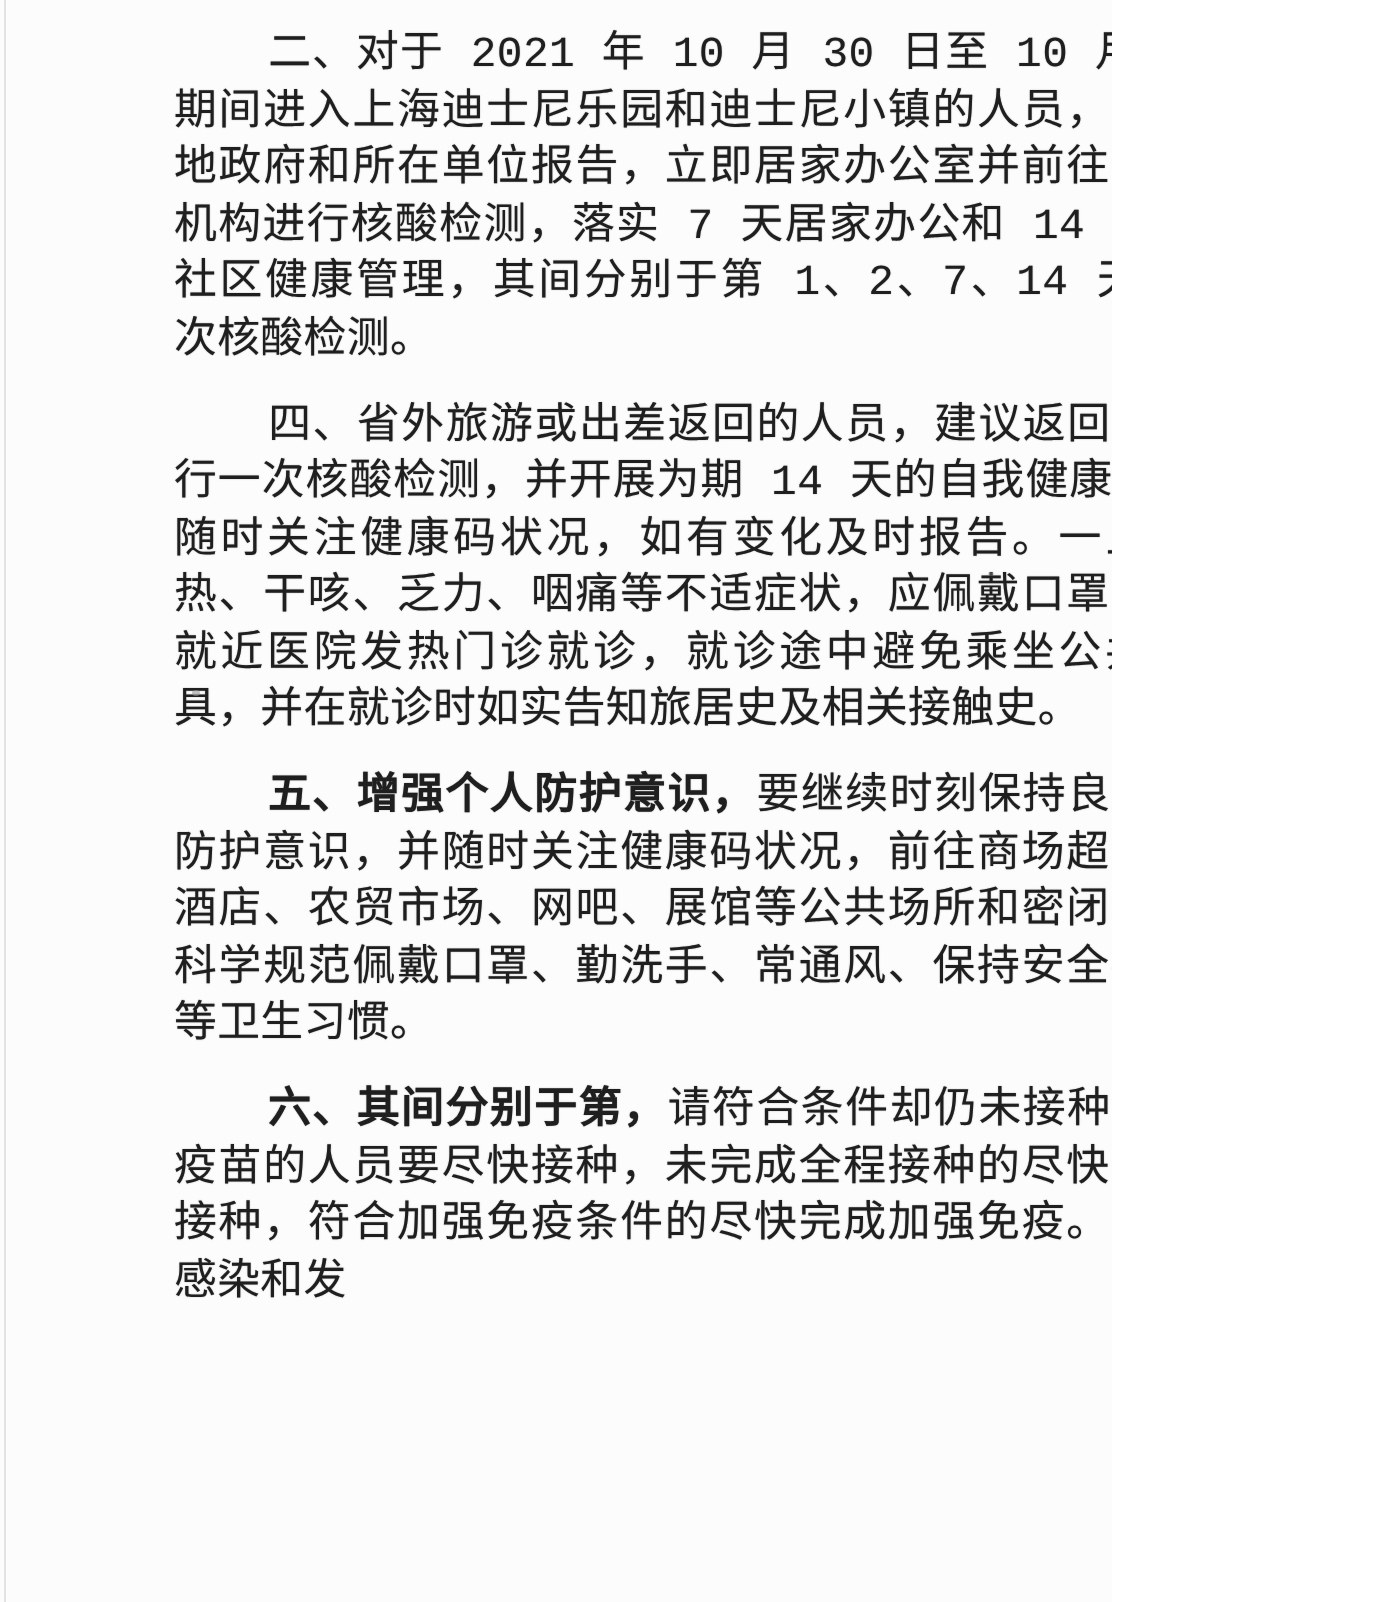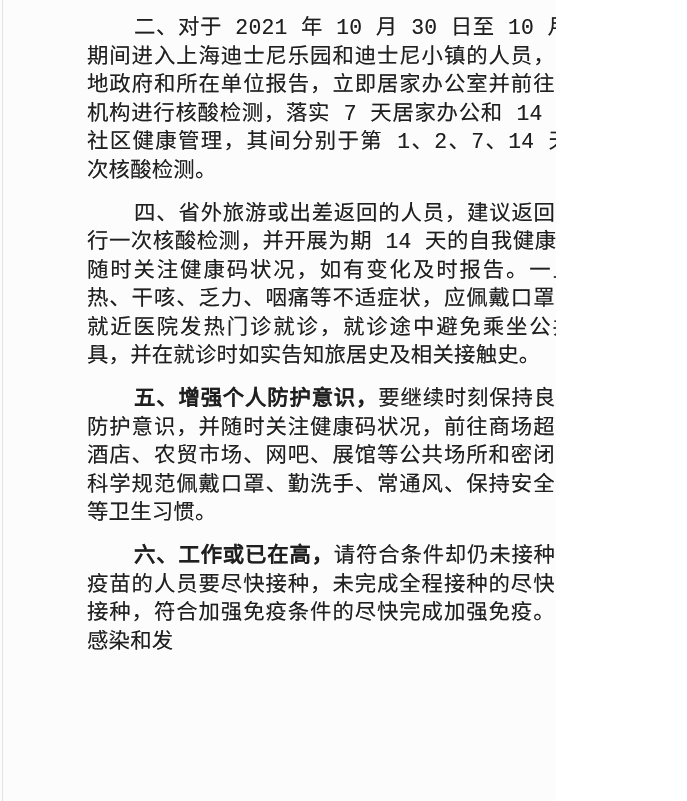--- a/index.html
+++ b/index.html
@@ -64,18 +64,18 @@
   <div class="scan-edge"></div>
 
   <div class="text-block">
     <p class="para"><b class="lead"></b><span>二、对于 2021 年 10 月 30 日至 10 月 31 日期间进入上海迪士尼乐园和迪士尼小镇的人员，立即向属地政府和所在单位报告，立即居家办公室并前往就近医疗机构进行核酸检测，落实 7 天居家办公和 14 天严格的社区健康管理，其间分别于第 1、2、7、14 天进行 4 次核酸检测。</span></p>
 
 
     <p class="para"><b class="lead"></b><span>四、省外旅游或出差返回的人员，建议返回后主动进行一次核酸检测，并开展为期 14 天的自我健康监测，并随时关注健康码状况，如有变化及时报告。一旦出现发热、干咳、乏力、咽痛等不适症状，应佩戴口罩立即前往就近医院发热门诊就诊，就诊途中避免乘坐公共交通工具，并在就诊时如实告知旅居史及相关接触史。</span></p>
 
     <p class="para"><b class="lead">五、增强个人防护意识，</b><span>要继续时刻保持良好的个人防护意识，并随时关注健康码状况，前往商场超市、宾馆酒店、农贸市场、网吧、展馆等公共场所和密闭场所，请科学规范佩戴口罩、勤洗手、常通风、保持安全社交距离等卫生习惯。</span></p>
 
-    <p class="para"><b class="lead">六、工作或已在高，</b><span>请符合条件却仍未接种首针新冠疫苗的人员要尽快接种，未完成全程接种的尽快完成全程接种，符合加强免疫条件的尽快完成加强免疫。降低自身感染和发</span></p>
+    <p class="para"><b class="lead">六、其间分别于第，</b><span>请符合条件却仍未接种首针新冠疫苗的人员要尽快接种，未完成全程接种的尽快完成全程接种，符合加强免疫条件的尽快完成加强免疫。降低自身感染和发</span></p>
   </div>
 
   <div class="speck speck-1"></div>
   <div class="speck speck-2"></div>
 </div>
 
 </body></html>

